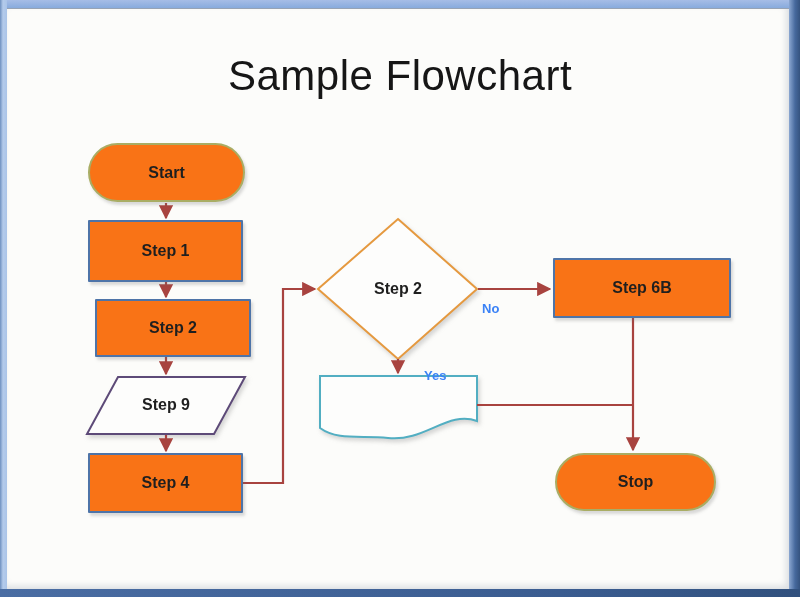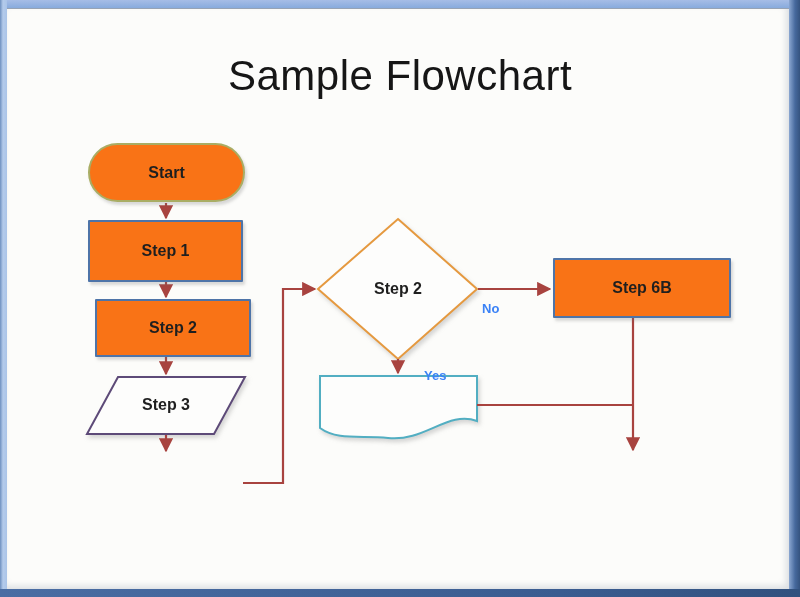--- a/index.html
+++ b/index.html
@@ -115,25 +115,31 @@
 
   <div class="node terminator n-start">
     <span>Start</span>
   </div>
   <div class="node process n-step1">
     <span>Step 1</span>
   </div>
   <div class="node process n-step2">
     <span>Step 2</span>
   </div>
+  <div class="node process n-step4">
+    <span>Step 4</span>
+  </div>
   <div class="node process n-step6b">
     <span>Step 6B</span>
   </div>
+  <div class="node terminator n-stop">
+    <span>Stop</span>
+  </div>
 
-  <div class="svg-label l-step3">Step 3</div>
+  <div class="svg-label l-step3">Step 9</div>
   <div class="svg-label l-step5">Step 2</div>
 
   <div class="branch-label l-yes">Yes</div>
   <div class="branch-label l-no">No</div>
 
   <div class="frame-top"></div>
   <div class="frame-left"></div>
   <div class="frame-right"></div>
   <div class="frame-bottom"></div>
 

